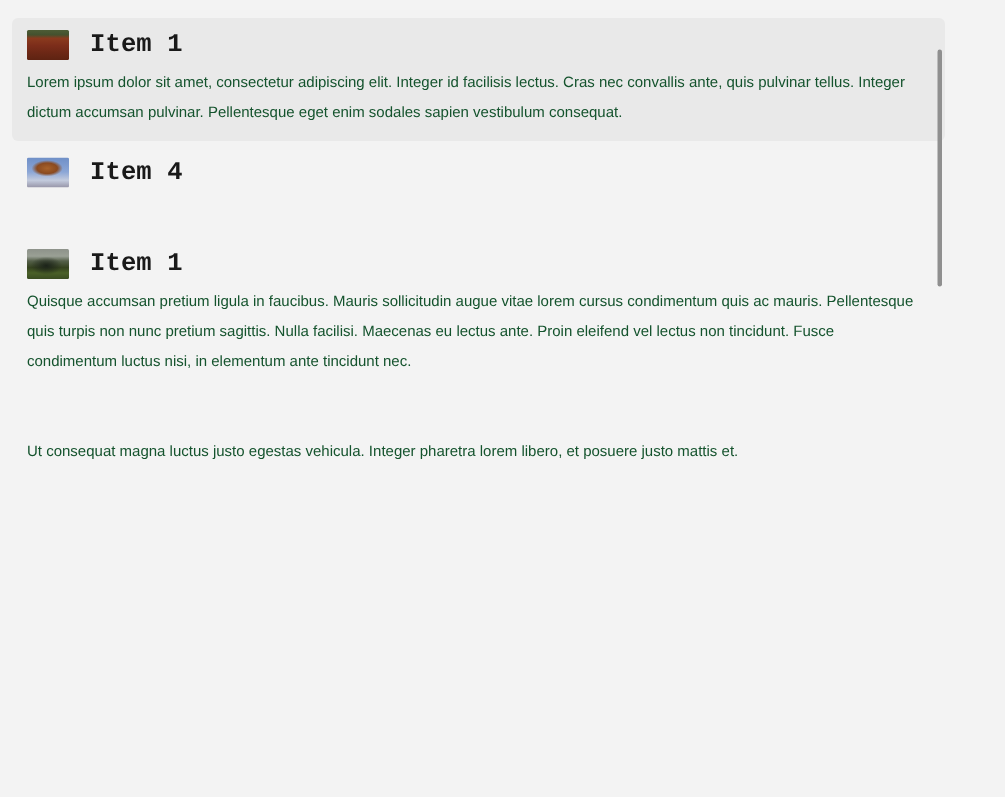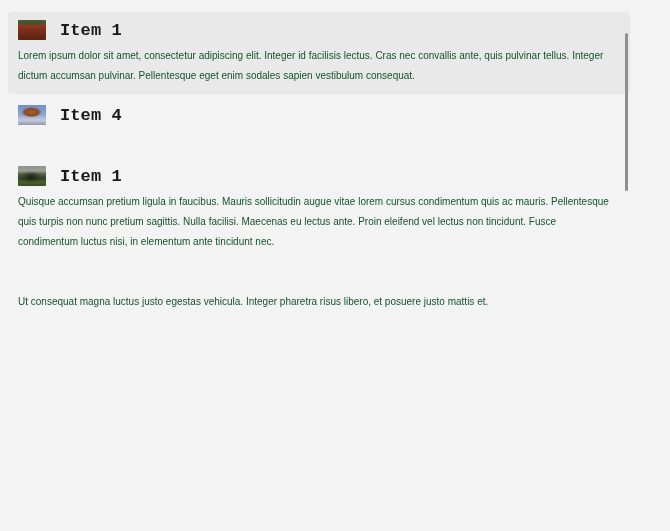--- a/index.html
+++ b/index.html
@@ -95,20 +95,20 @@
       <div class="thumb" style="background: radial-gradient(ellipse 52% 42% at 46% 56%, #1c231a 0%, rgba(0,0,0,0) 72%), linear-gradient(180deg, #8d928a 0%, #9aa095 24%, #55604a 40%, #35421f 62%, #4a6028 80%, #3a4c22 100%);"></div>
       <span class="item-title">Item 1</span>
     </div>
     <p class="item-desc">Quisque accumsan pretium ligula in faucibus. Mauris sollicitudin augue vitae lorem cursus condimentum quis ac mauris. Pellentesque quis turpis non nunc pretium sagittis. Nulla facilisi. Maecenas eu lectus ante. Proin eleifend vel lectus non tincidunt. Fusce condimentum luctus nisi, in elementum ante tincidunt nec.</p>
   </div>
 
   <div class="item">
   </div>
 
   <div class="item">
-    <p class="item-desc">Ut consequat magna luctus justo egestas vehicula. Integer pharetra risus libero, et posuere justo mattis et.</p>
+    <p class="item-desc">Ut consequat magna luctus justo egestas vehicula. Integer pharetra lorem libero, et posuere justo mattis et.</p>
   </div>
 
 </div>
 
 <div class="scrollbar-track">
   <div class="scrollbar-thumb"></div>
 </div>
 
 </body></html>

